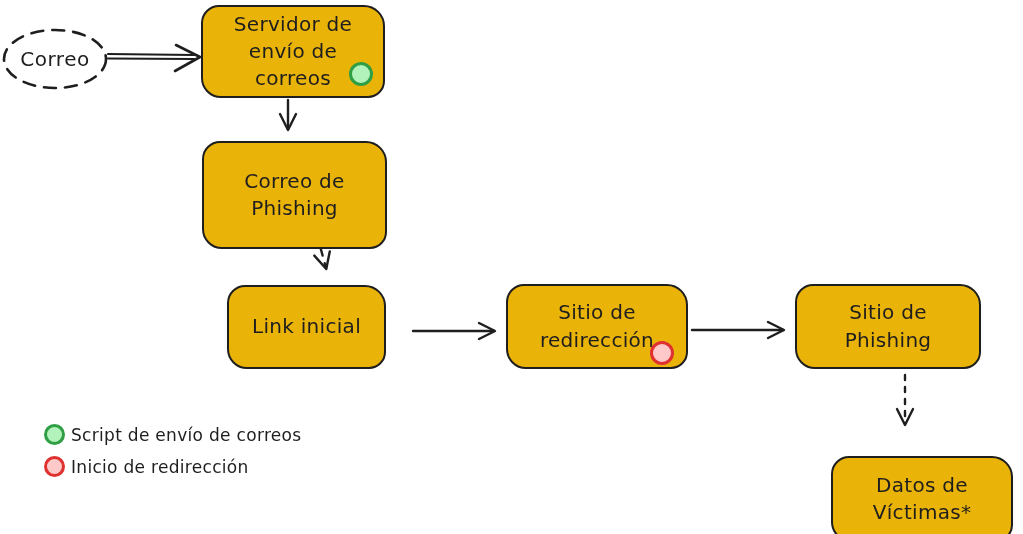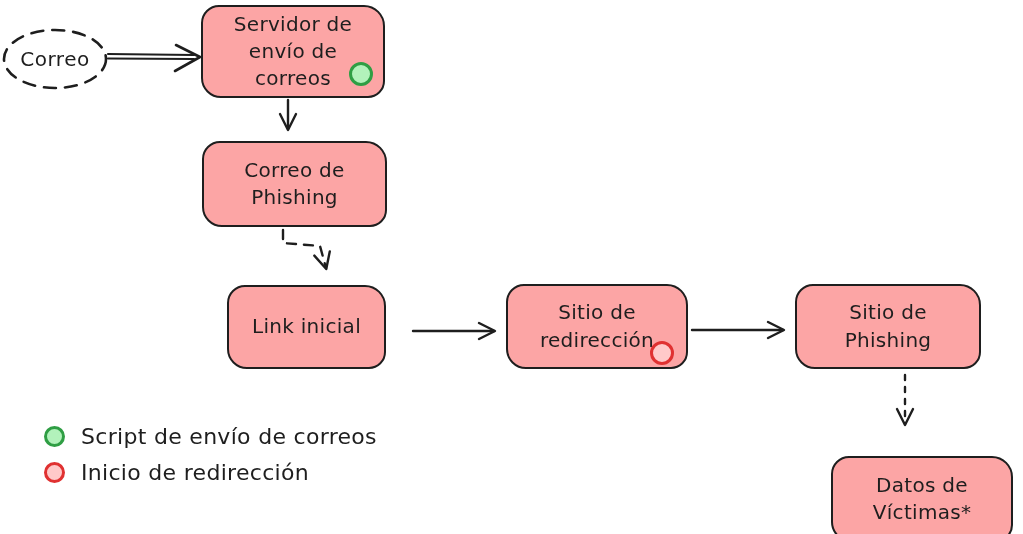--- a/index.html
+++ b/index.html
@@ -28,21 +28,21 @@
     stroke: var(--ink, #1e1e1e);
     stroke-width: 2.4;
     fill: none;
     stroke-linecap: round;
     stroke-linejoin: round;
   }
   .node {
     position: absolute;
     border: 2.4px solid var(--ink, #1e1e1e);
     border-radius: 18px 21px 17px 20px;
-    background: #fca5a5;
+    background: #eab308;
     display: flex;
     align-items: center;
     justify-content: center;
     text-align: center;
     font-size: 20px;
     line-height: 1.36;
     letter-spacing: 0.3px;
   }
   .node .label { white-space: pre-line; }
   .node-label-ellipse {
@@ -63,21 +63,21 @@
   .badge.green { background: var(--green-fill, #b2f2bb); border-color: var(--green-stroke, #2f9e44); }
   .badge.red   { background: var(--red-fill, #ffc9c9);   border-color: var(--red-stroke, #e03131); }
   .legend {
     position: absolute;
     left: 44px;
     top: 424px;
     display: flex;
     flex-direction: column;
     gap: 11px;
   }
-  .legend-item { display: flex; align-items: center; gap: 16px; font-size: 22px; letter-spacing: 0.3px; }
+  .legend-item { display: flex; align-items: center; gap: 6px; font-size: 17px; letter-spacing: 0.3px; }
   .dot { width: 21px; height: 21px; border-radius: 50%; border: 3px solid; flex: none; }
   .dot.green { background: var(--green-fill, #b2f2bb); border-color: var(--green-stroke, #2f9e44); }
   .dot.red   { background: var(--red-fill, #ffc9c9);   border-color: var(--red-stroke, #e03131); }
 </style>
 </head>
 <body>
 
 <div class="canvas">
 
   <svg class="edges" viewBox="0 0 1023 534">
@@ -108,21 +108,21 @@
     <span class="label">Correo</span>
   </div>
 
   <div class="node" style="left:201px; top:5px; width:184px; height:93px;">
     <span class="label">Servidor de
 envío de
 correos</span>
     <span class="badge green" style="right:10px; bottom:10px;"></span>
   </div>
 
-  <div class="node" style="left:202px; top:141px; width:185px; height:86px;">
+  <div class="node" style="left:202px; top:141px; width:185px; height:108px;">
     <span class="label">Correo de
 Phishing</span>
   </div>
 
   <div class="node" style="left:227px; top:285px; width:159px; height:84px;">
     <span class="label">Link inicial</span>
   </div>
 
   <div class="node" style="left:506px; top:284px; width:182px; height:85px;">
     <span class="label">Sitio de

